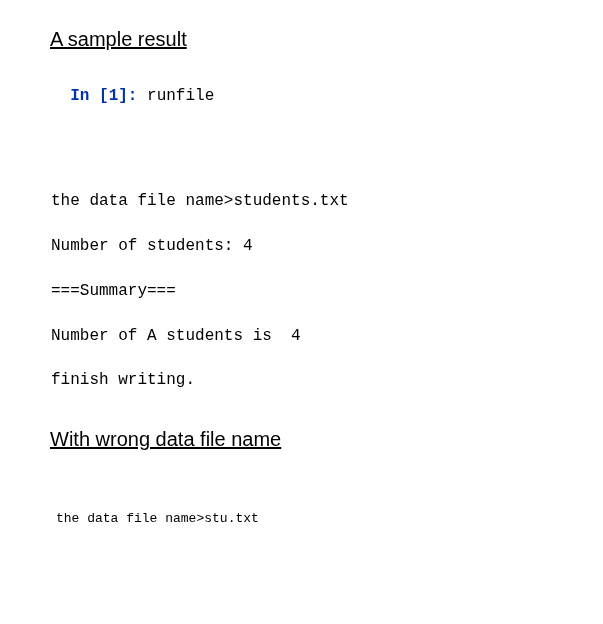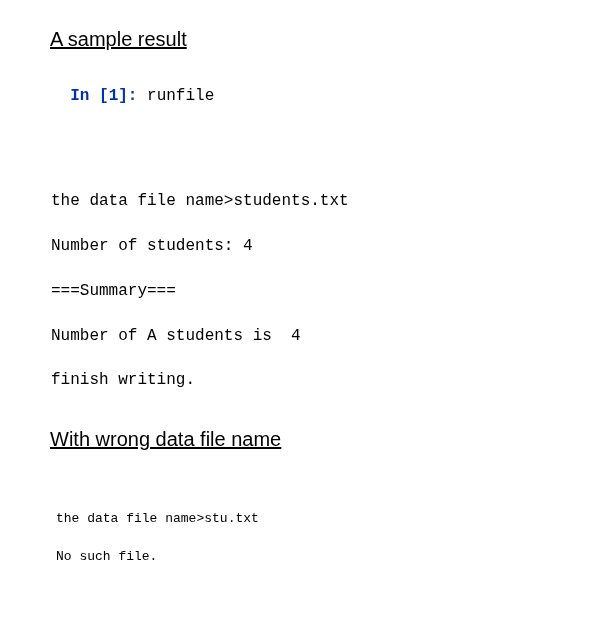--- a/index.html
+++ b/index.html
@@ -62,16 +62,15 @@
 </div>
 
 <div class="blank"></div>
 
 <div class="section-heading">With wrong data file name</div>
 
 <div class="med-gap"></div>
 
 <div class="small-block">
 <div>the data file name&gt;stu.txt</div>
-<div>No such file.</div>
 </div>
 
 <div class="med-gap"></div>
 
 </body></html>

